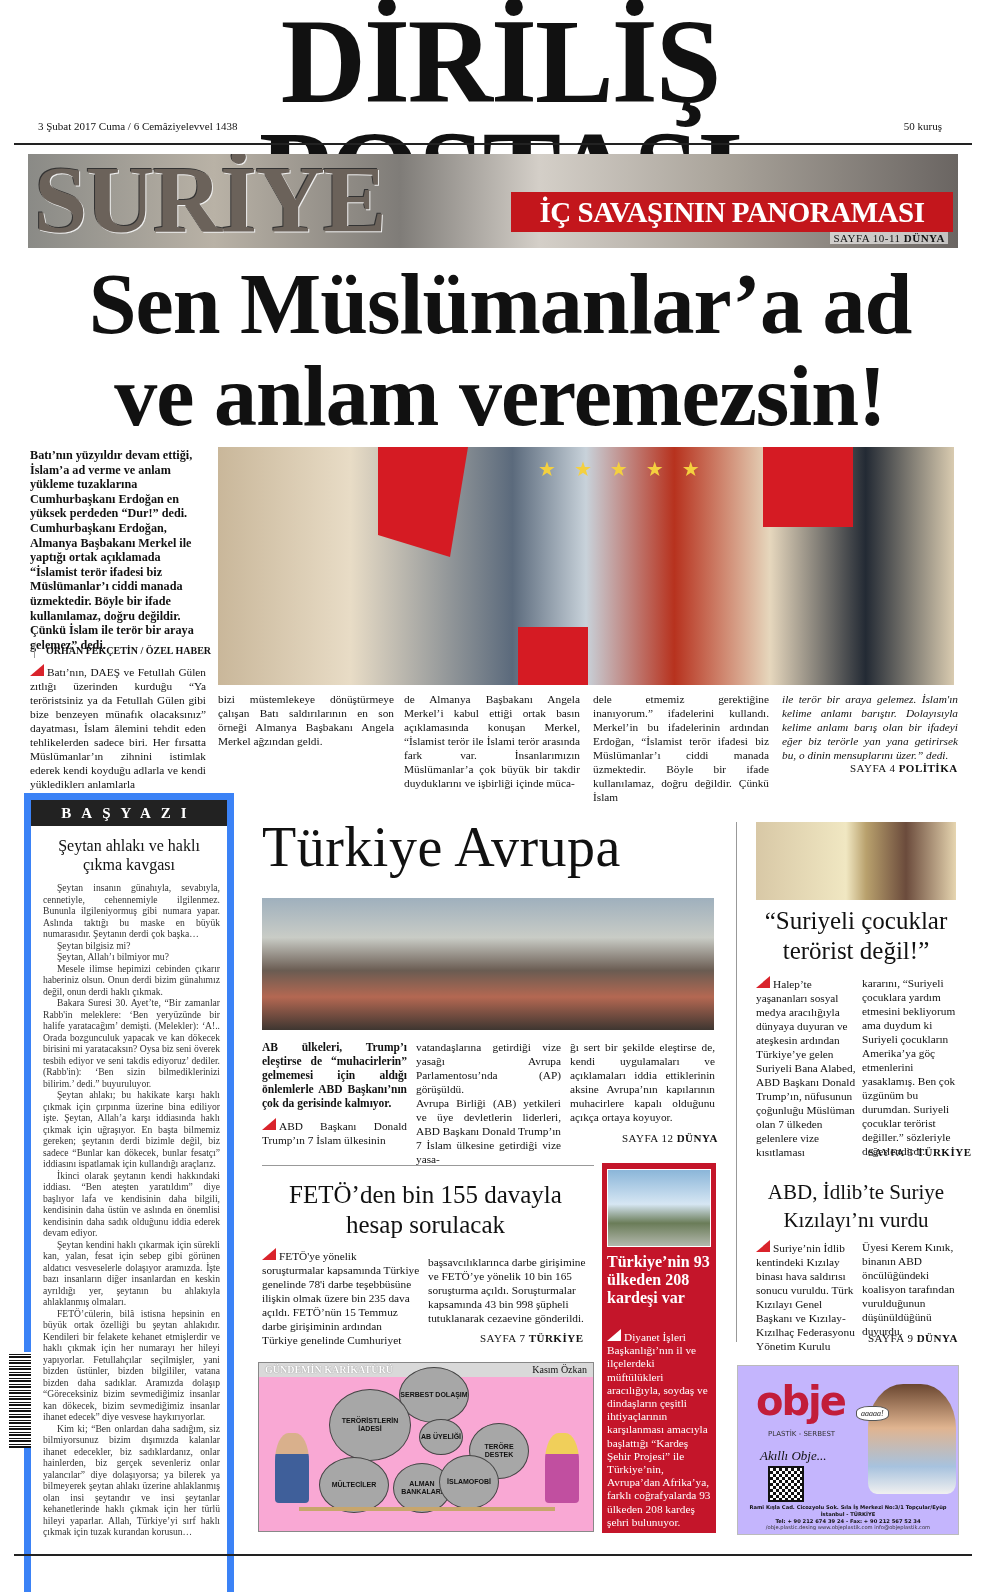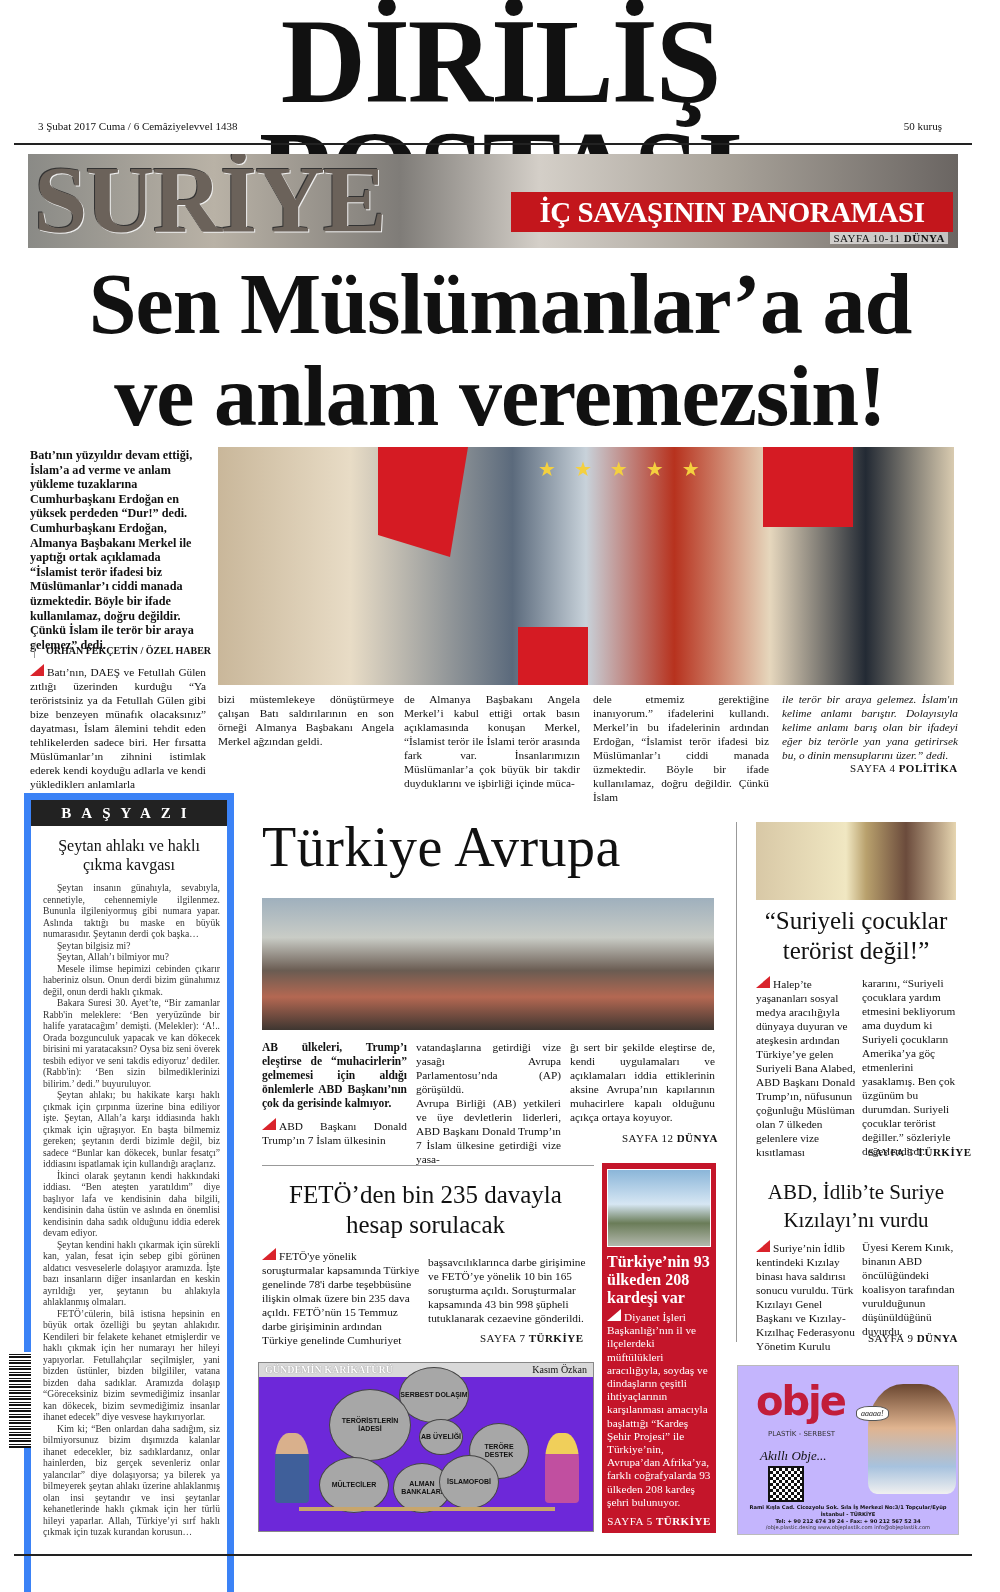--- a/index.html
+++ b/index.html
@@ -34,22 +34,22 @@
 .h-avrupa{left:262px;top:812px;font-size:56px;line-height:70px;letter-spacing:0.5px}
 .photo-mig{left:262px;top:898px;width:452px;height:132px;background:linear-gradient(180deg,#9fb0bd 0%,#c9ccc6 30%,#6a5c52 55%,#b46852 75%,#3e3631 100%)}
 .vrule{background:#999}
 .hrule{background:#999}
 .photo-kids{left:756px;top:822px;width:200px;height:78px;background:linear-gradient(90deg,#d8c8a6 0%,#f0e7c2 45%,#b9a16d 55%,#6b4b3c 75%,#e6d5b0 100%)}
 .h-suriyeli{left:746px;top:906px;width:220px;text-align:center;font-size:25px;line-height:30px}
 .h-feto{left:258px;top:1180px;width:335px;text-align:center;font-size:25px;line-height:30px}
 .redbox{left:602px;top:1163px;width:114px;height:370px;background:#c4152a;color:#fff;padding:6px 5px}
 .redbox-photo{width:100%;height:78px;background:linear-gradient(180deg,#8bb6d9 0%,#d6e6f3 45%,#6a7c58 70%,#b3b8ad 100%);border:1px solid #fff}
 .redbox-title{font-size:16px;font-weight:bold;line-height:18px;margin-top:6px}
-.redbox-body{font-size:11.3px;line-height:13.2px;margin-top:2px}
-.cartoon{left:258px;top:1362px;width:336px;height:170px;border:1px solid #888;background:#6d28d9;overflow:hidden}
+.redbox-body{font-size:11.3px;line-height:13.2px;margin-top:22px}
+.cartoon{left:258px;top:1362px;width:336px;height:170px;border:1px solid #888;background:#f9a8d4;overflow:hidden}
 .cartoon-bar{height:14px;background:#d9d9d9;font-size:10px;line-height:14px;padding:0 6px;display:flex;justify-content:space-between}
 .rock{position:absolute;background:#a7a7a7;border:1px solid #444;border-radius:50%;font-family:Liberation Sans, sans-serif;font-size:7px;font-weight:bold;color:#111;display:flex;align-items:center;justify-content:center;text-align:center;line-height:8px}
 .h-idlib{left:746px;top:1178px;width:220px;text-align:center;font-size:21px;line-height:28px}
 .ad{left:737px;top:1365px;width:222px;height:170px;border:1px solid #bbb;background:#c4b5fd;overflow:hidden}
 .ad-logo{position:absolute;left:18px;top:12px;font-family:"DejaVu Sans",sans-serif;font-size:40px;font-weight:bold;color:#c21d3a;letter-spacing:-2px}
 .ad-sub{position:absolute;left:30px;top:64px;font-family:"DejaVu Sans",sans-serif;font-size:7px;color:#333}
 .ad-slogan{position:absolute;left:22px;top:82px;font-size:13px;font-style:italic}
 .ad-qr{position:absolute;left:30px;top:100px;width:36px;height:36px;background:repeating-conic-gradient(#111 0 25%,#fff 0 50%) 0 0/6px 6px;border:2px solid #111}
 .ad-kid{position:absolute;left:130px;top:18px;width:88px;height:110px;border-radius:40% 40% 10% 10%;background:linear-gradient(180deg,#6a4630 0%,#e0b490 40%,#a7c2de 75%,#f0f0f0 100%)}
 .ad-bubble{position:absolute;left:118px;top:40px;font-size:8px;font-style:italic;border:1px solid #555;border-radius:40%;padding:2px 4px;background:#fff}
@@ -128,21 +128,21 @@
 
 <div class="abs hrule" style="left:262px;top:1165px;width:332px;height:1px"></div>
 <div class="abs vrule" style="left:736px;top:822px;width:1px;height:520px"></div>
 
 <div class="abs photo-kids"></div>
 <div class="abs h-suriyeli">“Suriyeli çocuklar terörist değil!”</div>
 <div class="abs body-s" style="left:756px;top:976px;width:100px;text-align:left"><span class="tri"></span><span>Halep’te yaşananları sosyal medya aracılığıyla dünyaya duyuran ve ateşkesin ardından Türkiye’ye gelen Suriyeli Bana Alabed, ABD Başkanı Donald Trump’ın, nüfusunun çoğunluğu Müslüman olan 7 ülkeden gelenlere vize kısıtlaması</span></div>
 <div class="abs body-s" style="left:862px;top:976px;width:98px;text-align:left">kararını, “Suriyeli çocuklara yardım etmesini bekliyorum ama duydum ki Suriyeli çocukların Amerika’ya göç etmenlerini yasaklamış. Ben çok üzgünüm bu durumdan. Suriyeli çocuklar terörist değiller.” sözleriyle değerlendirdi.</div>
 <div class="abs sayfa" style="left:868px;top:1146px"><span>SAYFA 5</span> <b>TÜRKİYE</b></div>
 
-<div class="abs h-feto">FETÖ’den bin 235 davayla hesap sorulacak</div>
+<div class="abs h-feto">FETÖ’den bin 155 davayla hesap sorulacak</div>
 <div class="abs body-s" style="left:262px;top:1248px;width:158px;text-align:left"><span class="tri"></span><span>FETÖ'ye yönelik soruşturmalar kapsamında Türkiye genelinde 78'i darbe teşebbüsüne ilişkin olmak üzere bin 235 dava açıldı. FETÖ’nün 15 Temmuz darbe girişiminin ardından Türkiye genelinde Cumhuriyet</span></div>
 <div class="abs body-s" style="left:428px;top:1255px;width:160px;text-align:left">başsavcılıklarınca darbe girişimine ve FETÖ’ye yönelik 10 bin 165 soruşturma açıldı. Soruşturmalar kapsamında 43 bin 998 şüpheli tutuklanarak cezaevine gönderildi.</div>
 <div class="abs sayfa" style="left:480px;top:1332px"><span>SAYFA 7</span> <b>TÜRKİYE</b></div>
 
 <div class="abs redbox">
   <div class="redbox-photo"></div>
   <div class="redbox-title">Türkiye’nin 93 ülkeden 208 kardeşi var</div>
   <div class="redbox-body"><span class="tri tri-w"></span><span>Diyanet İşleri Başkanlığı’nın il ve ilçelerdeki müftülükleri aracılığıyla, soydaş ve dindaşların çeşitli ihtiyaçlarının karşılanması amacıyla başlattığı “Kardeş Şehir Projesi” ile Türkiye’nin, Avrupa’dan Afrika’ya, farklı coğrafyalarda 93 ülkeden 208 kardeş şehri bulunuyor.</span></div>
   <div class="sayfa" style="text-align:center;margin-top:6px"><span>SAYFA 5</span> <b>TÜRKİYE</b></div>
 </div>

